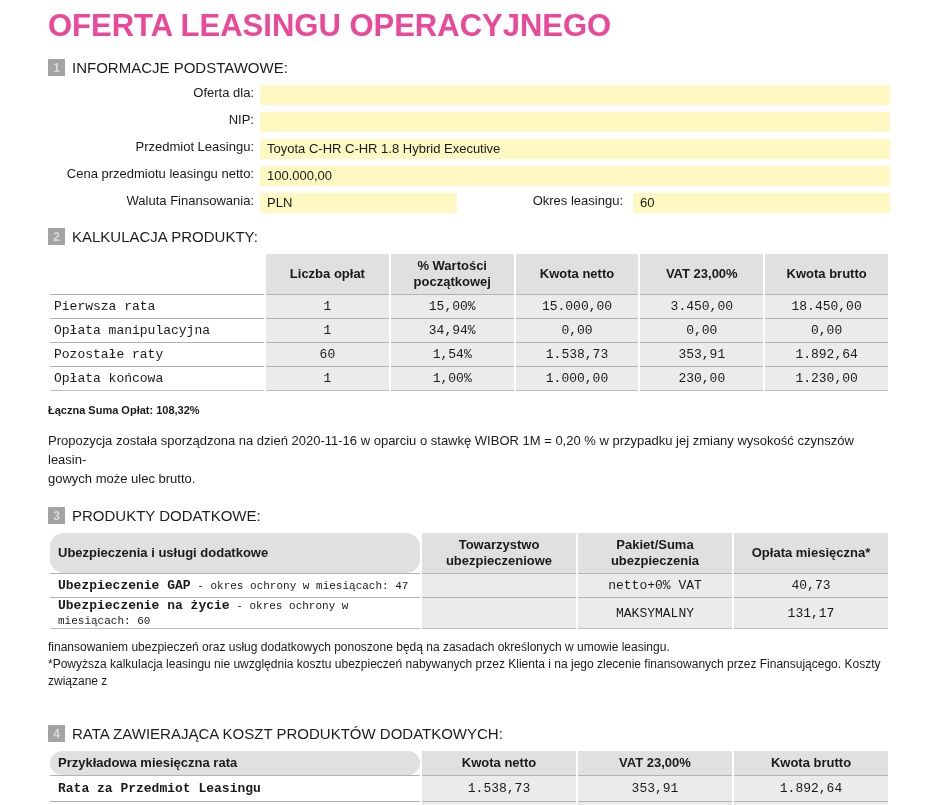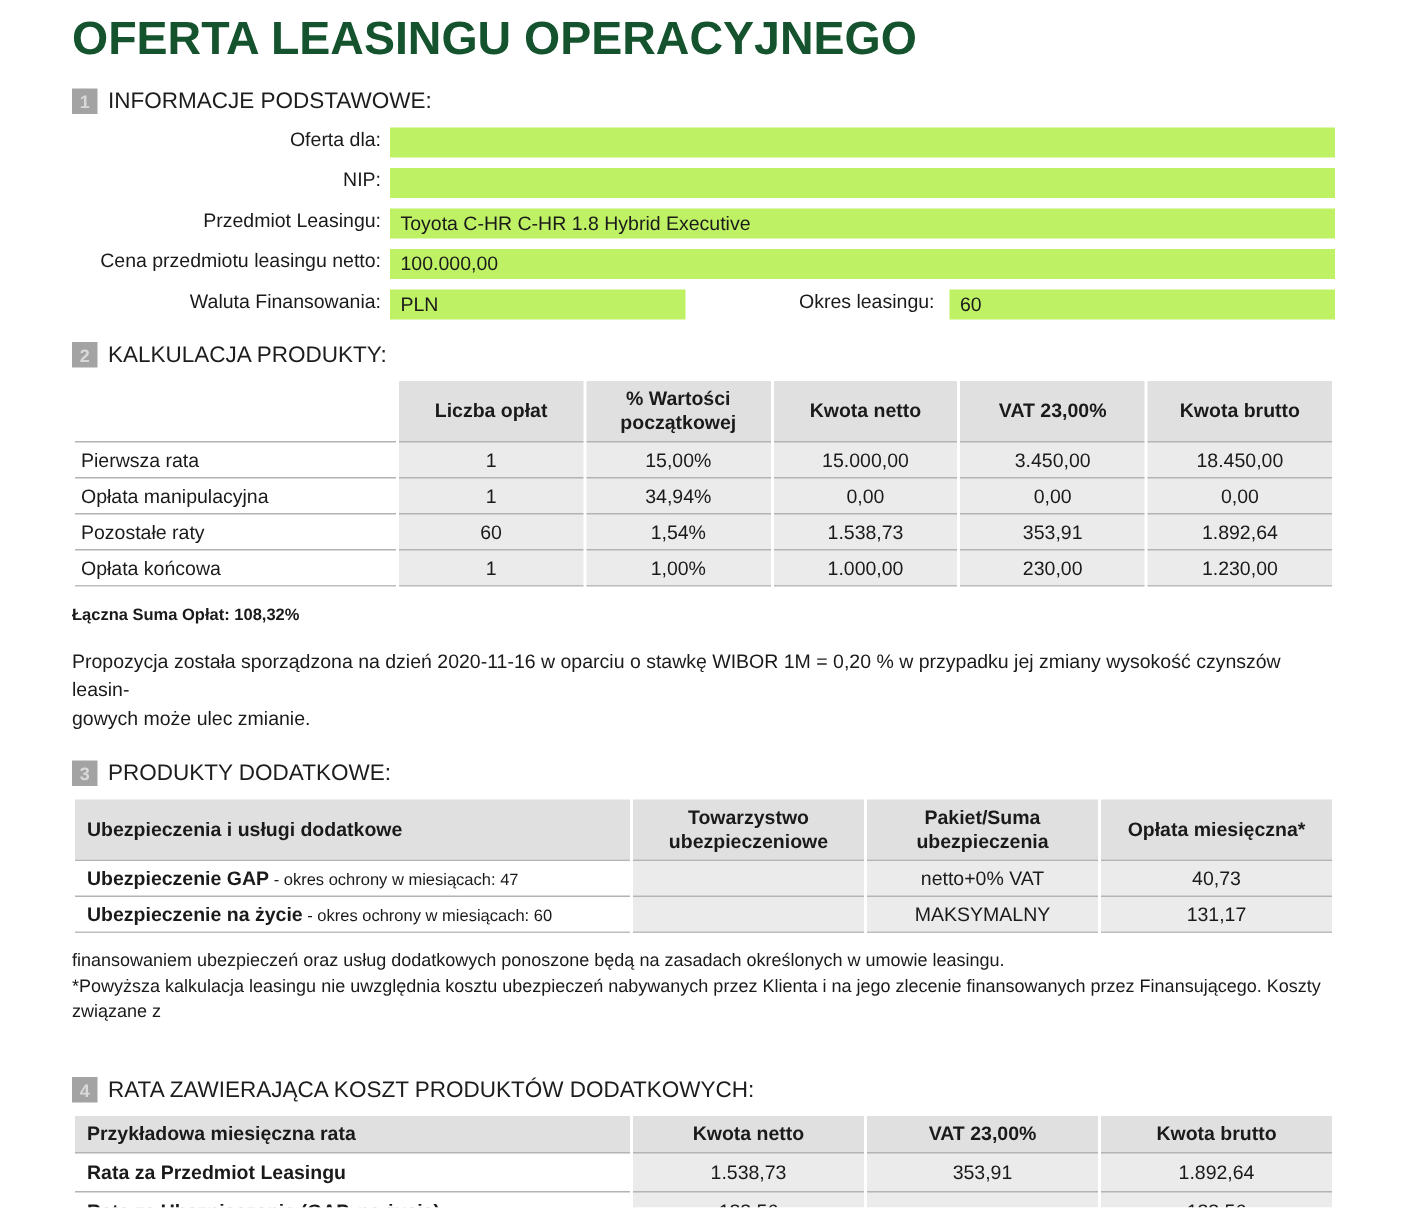--- a/index.html
+++ b/index.html
@@ -1,41 +1,41 @@
 <!DOCTYPE html>
 <html><head>
 <meta charset="utf-8">
 <style>
   html,body { margin:0; padding:0; background:#ffffff; }
   body { font-family:"Liberation Sans","DejaVu Sans",sans-serif; color:#1a1a1a; }
   .page { width:939px; height:805px; background:#fff; overflow:hidden; box-sizing:border-box; padding:6px 49px 0 48px; }
 
-  .doc-title { font-size:31px; font-weight:700; color:#14532d; margin:2px 0 15px; letter-spacing:0px; }
+  .doc-title { font-size:31px; font-weight:700; color:#ec4899; margin:2px 0 15px; letter-spacing:0px; }
 
   .sec-head { display:flex; align-items:center; gap:7px; font-size:15px; color:#1d1d1d; margin:0 0 9px; }
   .badge { width:17px; height:17px; background:#a3a3a3; color:#d9d9d9; font-size:12px; font-weight:700;
            display:flex; align-items:center; justify-content:center; flex:0 0 17px; }
 
   
   .frow { display:flex; align-items:flex-start; margin-bottom:7px; font-size:13px; }
   .flabel { width:212px; text-align:right; padding-right:6px; flex:0 0 212px; box-sizing:border-box; }
-  .ffield { background:#bef264; height:20px; line-height:20px; padding:0 7px; box-sizing:border-box; white-space:nowrap; overflow:hidden; }
+  .ffield { background:#fef9c3; height:20px; line-height:20px; padding:0 7px; box-sizing:border-box; white-space:nowrap; overflow:hidden; }
   .grow { flex:1; }
   .w-pln { flex:0 0 197px; }
   .flabel-inline { flex:1; text-align:right; padding-right:10px; }
   .w-okres { flex:0 0 257px; }
 
   
   table { width:100%; border-collapse:separate; border-spacing:2px 0; font-size:13px; table-layout:fixed; }
   th { background:#e0e0e0; font-weight:700; text-align:center; vertical-align:middle; padding:4px 3px; line-height:16px; }
-  td { background:#ebebeb; text-align:center; vertical-align:middle; border-top:1px solid #b3b3b3; height:23px; padding:0 3px; }
+  td { background:#ebebeb; text-align:center; vertical-align:middle; border-top:1px solid #b3b3b3; height:23px; padding:0 3px;font-family:Liberation Mono, monospace; }
   td.lbl { background:#ffffff; text-align:left; padding-left:4px; }
   tr.last td { border-bottom:1px solid #bdbdbd; }
   th.noband { background:transparent; }
-  th.leftal { text-align:left; padding-left:8px; }
+  th.leftal { text-align:left; padding-left:8px;border-radius:14px; }
 
   .t2 { margin-bottom:0; }
   .ins-name { font-weight:700; font-size:13px; }
   .ins-detail { font-size:11px; }
   .t3 td.lbl, .t4 td.lbl { padding-left:8px; }
   .t4 td { height:25px; }
   .t4 td.lbl { font-weight:700; }
 
   .total-line { font-weight:700; font-size:11px; margin:13px 0 15px; }
   .note { font-size:13px; line-height:19px; margin:0 0 19px; }
@@ -136,21 +136,21 @@
         <td>230,00</td>
         <td>1.230,00</td>
       </tr>
     </tbody>
   </table>
 
   <div class="total-line">Łączna Suma Opłat: 108,32%</div>
 
   <div class="note">
     <span>Propozycja została sporządzona na dzień 2020-11-16 w oparciu o stawkę WIBOR 1M = 0,20 % w przypadku jej zmiany wysokość czynszów leasin-</span>
-    <span>gowych może ulec zmianie.</span>
+    <span>gowych może ulec brutto.</span>
   </div>
 
   <div class="sec-head">
     <div class="badge">3</div>
     <div>PRODUKTY DODATKOWE:</div>
   </div>
 
   <table class="t3 tbl-gap">
     <colgroup>
         <col style="width:370px">

